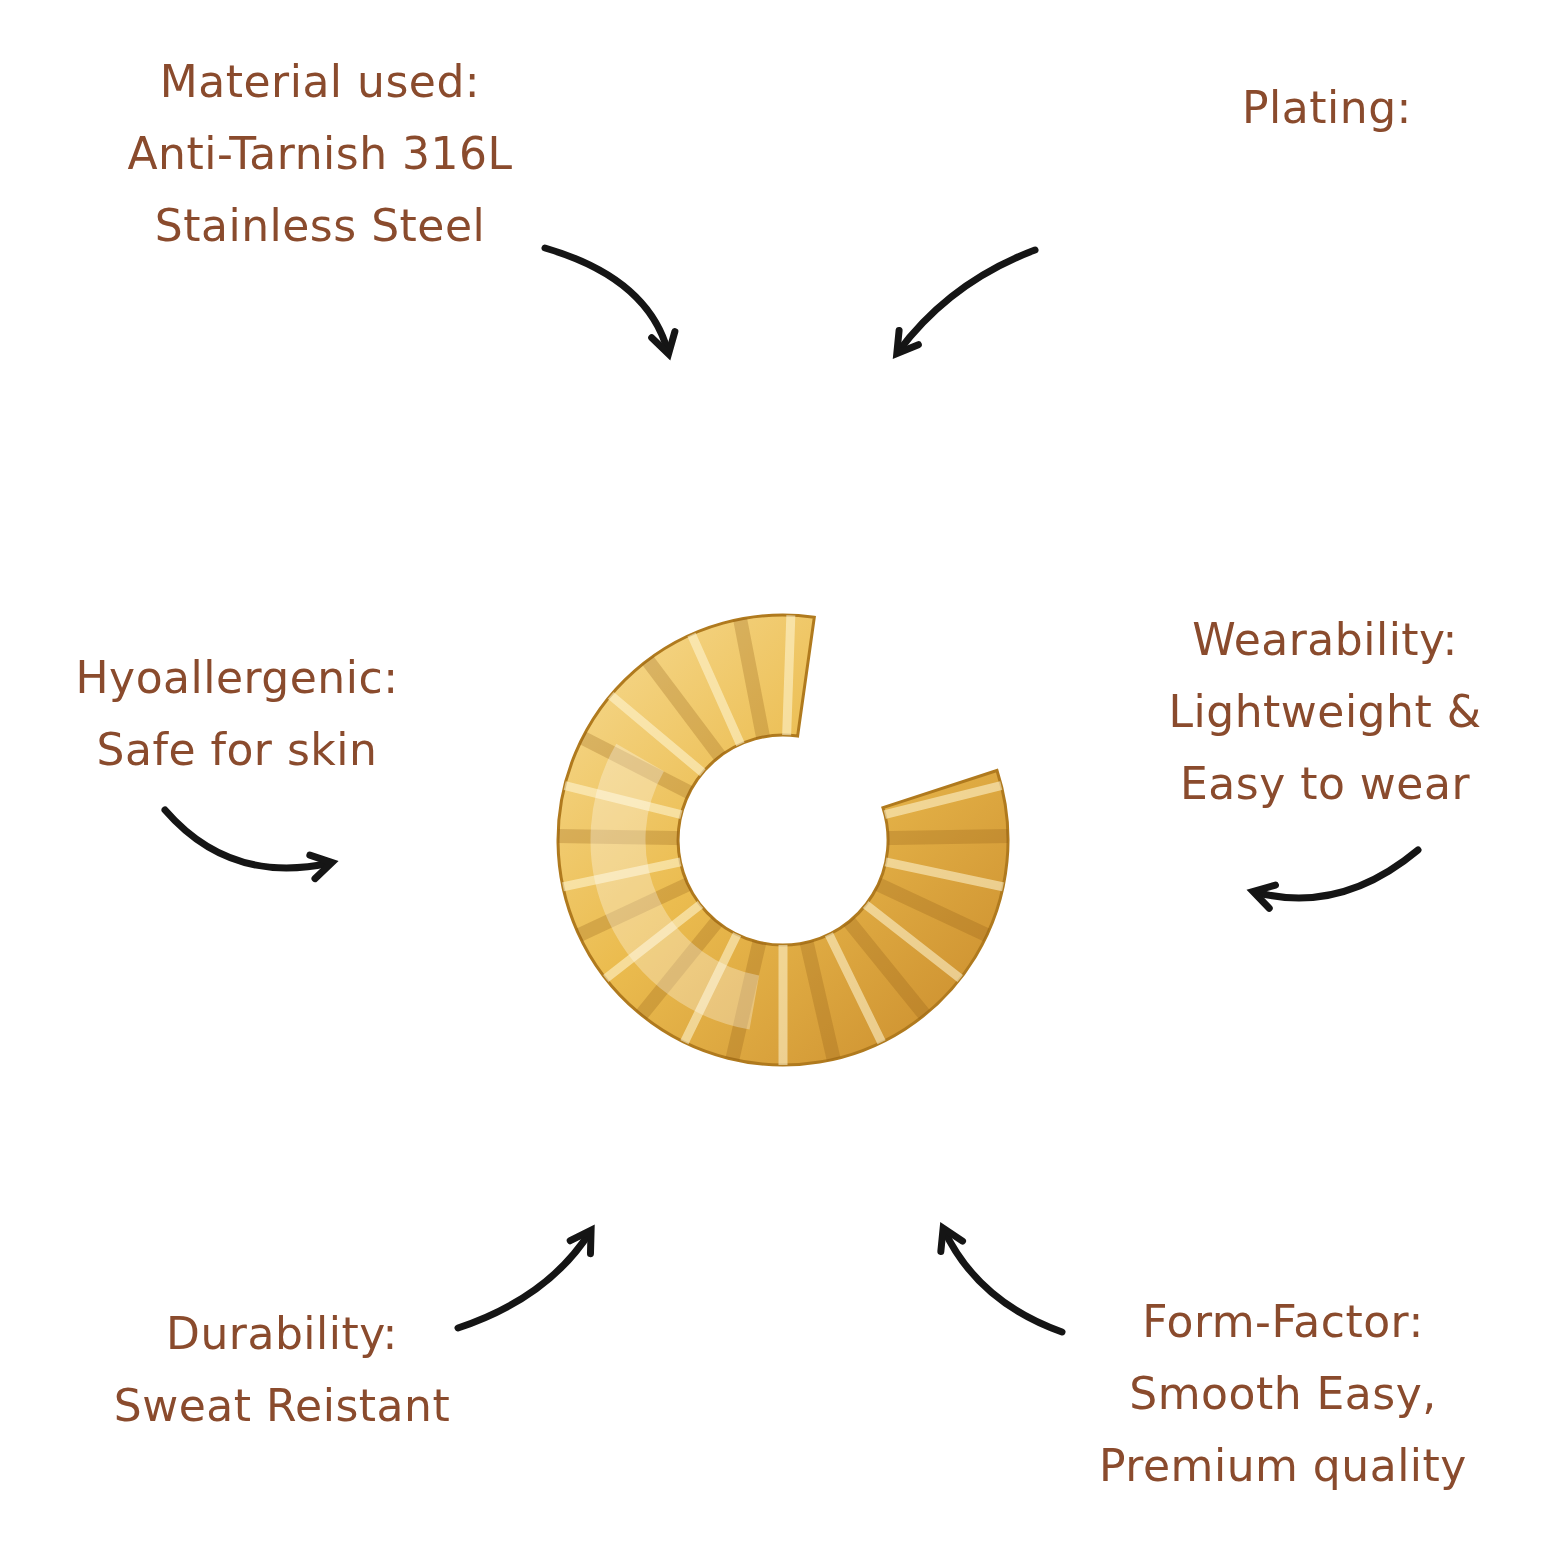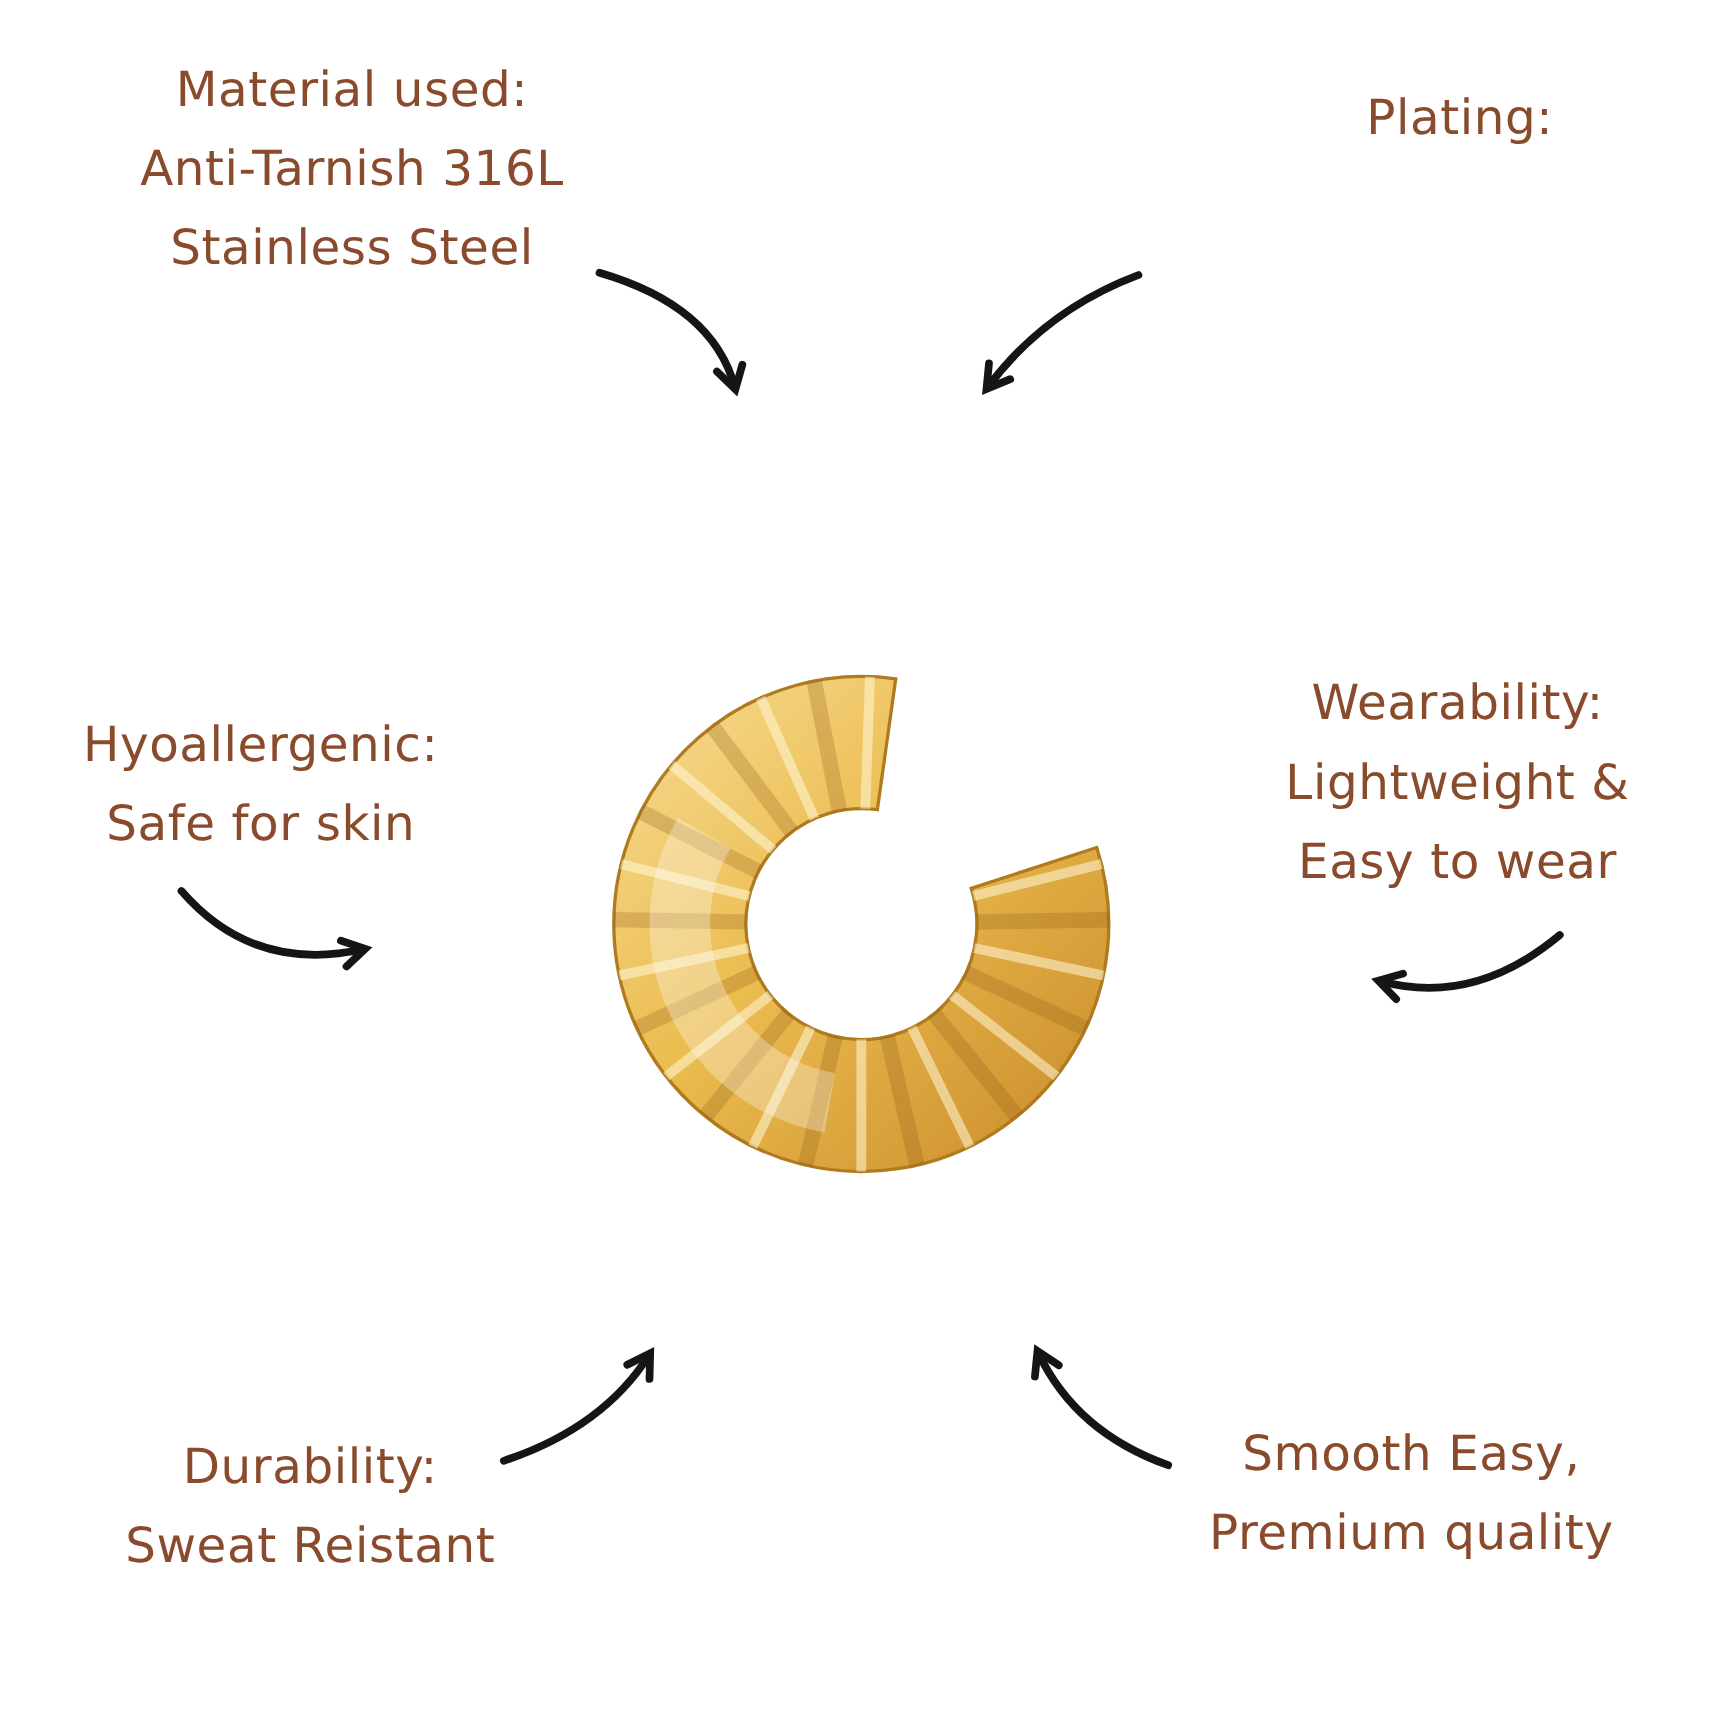--- a/index.html
+++ b/index.html
@@ -88,20 +88,21 @@
     <span>Hyoallergenic:</span>
     <span>Safe for skin</span>
   </div>
 
   <div class="callout" style="left:42px; top:1298px; width:480px;">
     <span>Durability:</span>
     <span>Sweat Reistant</span>
   </div>
 
   <div class="callout" style="left:1048px; top:1286px; width:470px;">
+    <span>Form-Factor:</span>
     <span>Smooth Easy,</span>
     <span>Premium quality</span>
   </div>
 
   <div class="product">
     <svg viewBox="0 0 470 530">
       <defs>
         <linearGradient id="gold" x1="0" y1="0" x2="1" y2="1">
           <stop offset="0" stop-color="#F7DC95"></stop>
           <stop offset="0.45" stop-color="#EBBC4F"></stop>

